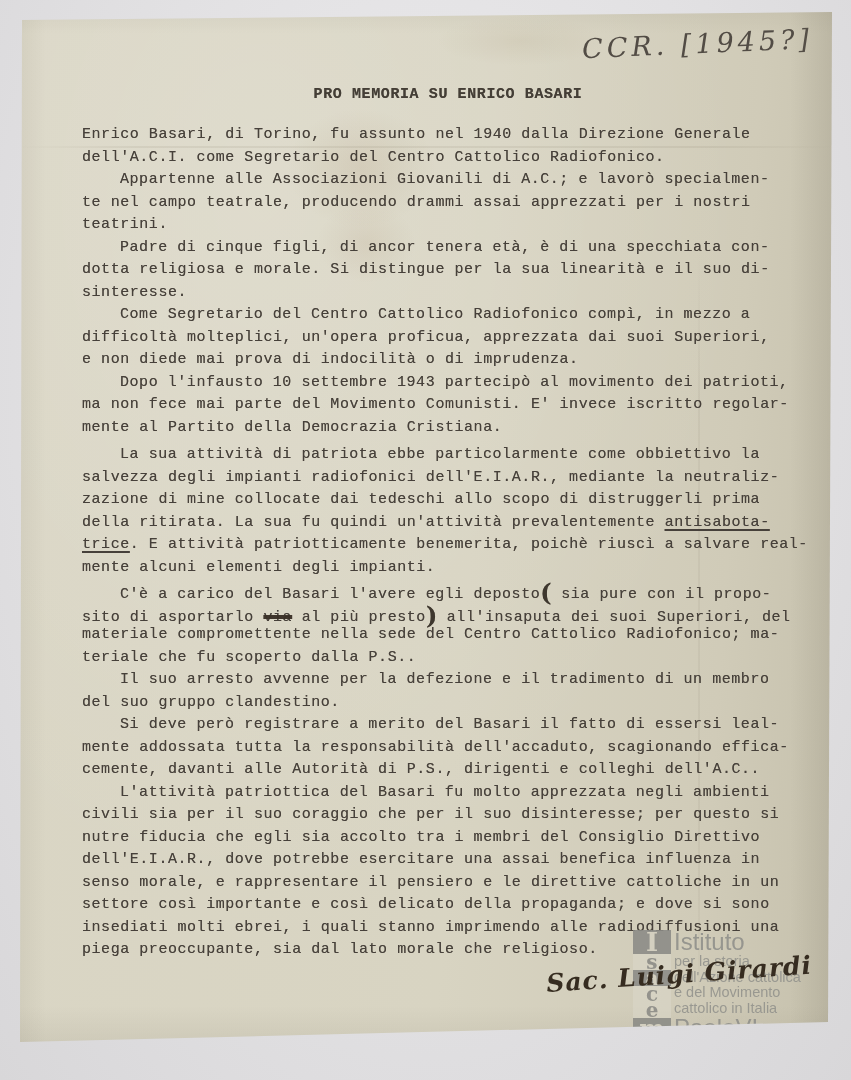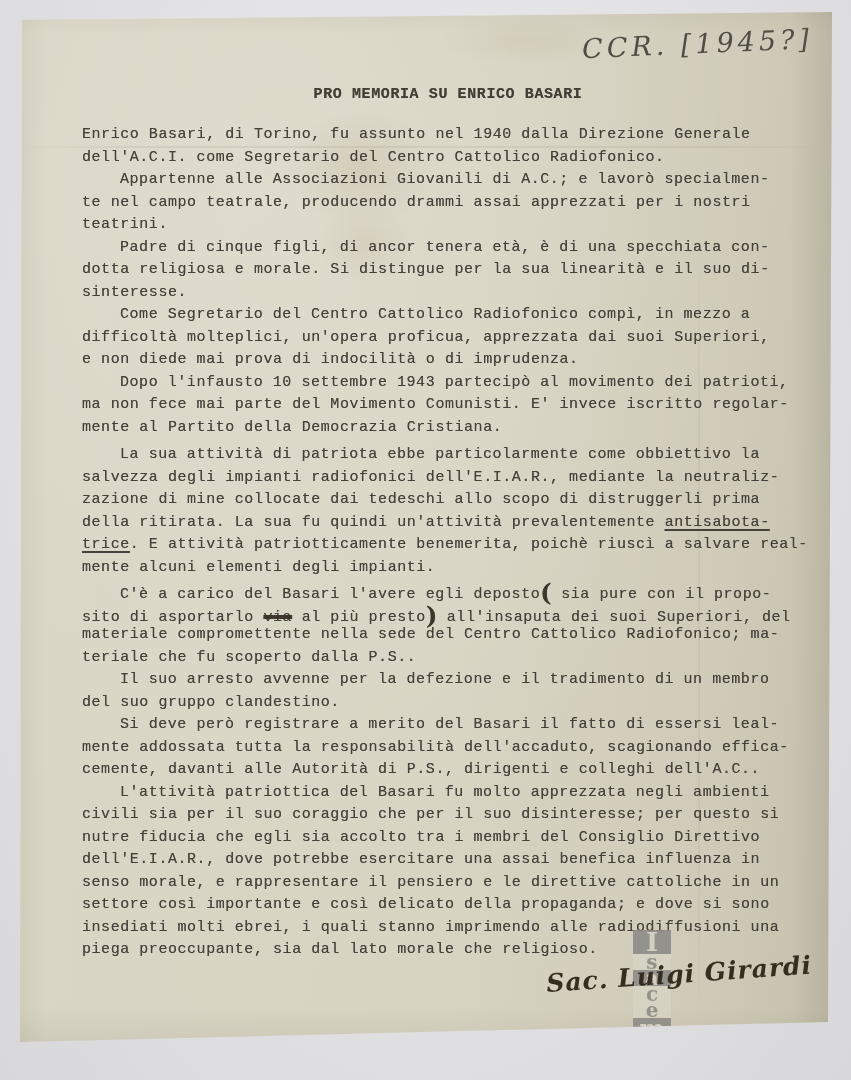--- a/index.html
+++ b/index.html
@@ -140,18 +140,26 @@
 
   <div class="watermark">
     <div class="wm-logo">
         <div class="wm-cell boxed" style="font-size: 26px; height: 24px; line-height: 24px;">I</div>
         <div class="wm-cell open" style="font-size: 20px; height: 16px; line-height: 16px;">s</div>
         <div class="wm-cell boxed" style="font-size: 20px; height: 16px; line-height: 16px;">a</div>
         <div class="wm-cell open" style="font-size: 20px; height: 16px; line-height: 16px;">c</div>
         <div class="wm-cell open" style="font-size: 20px; height: 16px; line-height: 16px;">e</div>
         <div class="wm-cell boxed" style="font-size: 24px; height: 22px; line-height: 22px;">m</div>
       </div>
+    <div class="wm-text">
+      <div class="wm-big">Istituto</div>
+      <div class="wm-small">per la storia</div>
+      <div class="wm-small">dell'Azione cattolica</div>
+      <div class="wm-small">e del Movimento</div>
+      <div class="wm-small">cattolico in Italia</div>
+      <div class="wm-big">PaoloVI</div>
+    </div>
   </div>
 
   <div class="signature">Sac. Luigi Girardi</div>
 
   <div class="edge-shade"></div>
 </div>
 
 </body></html>

